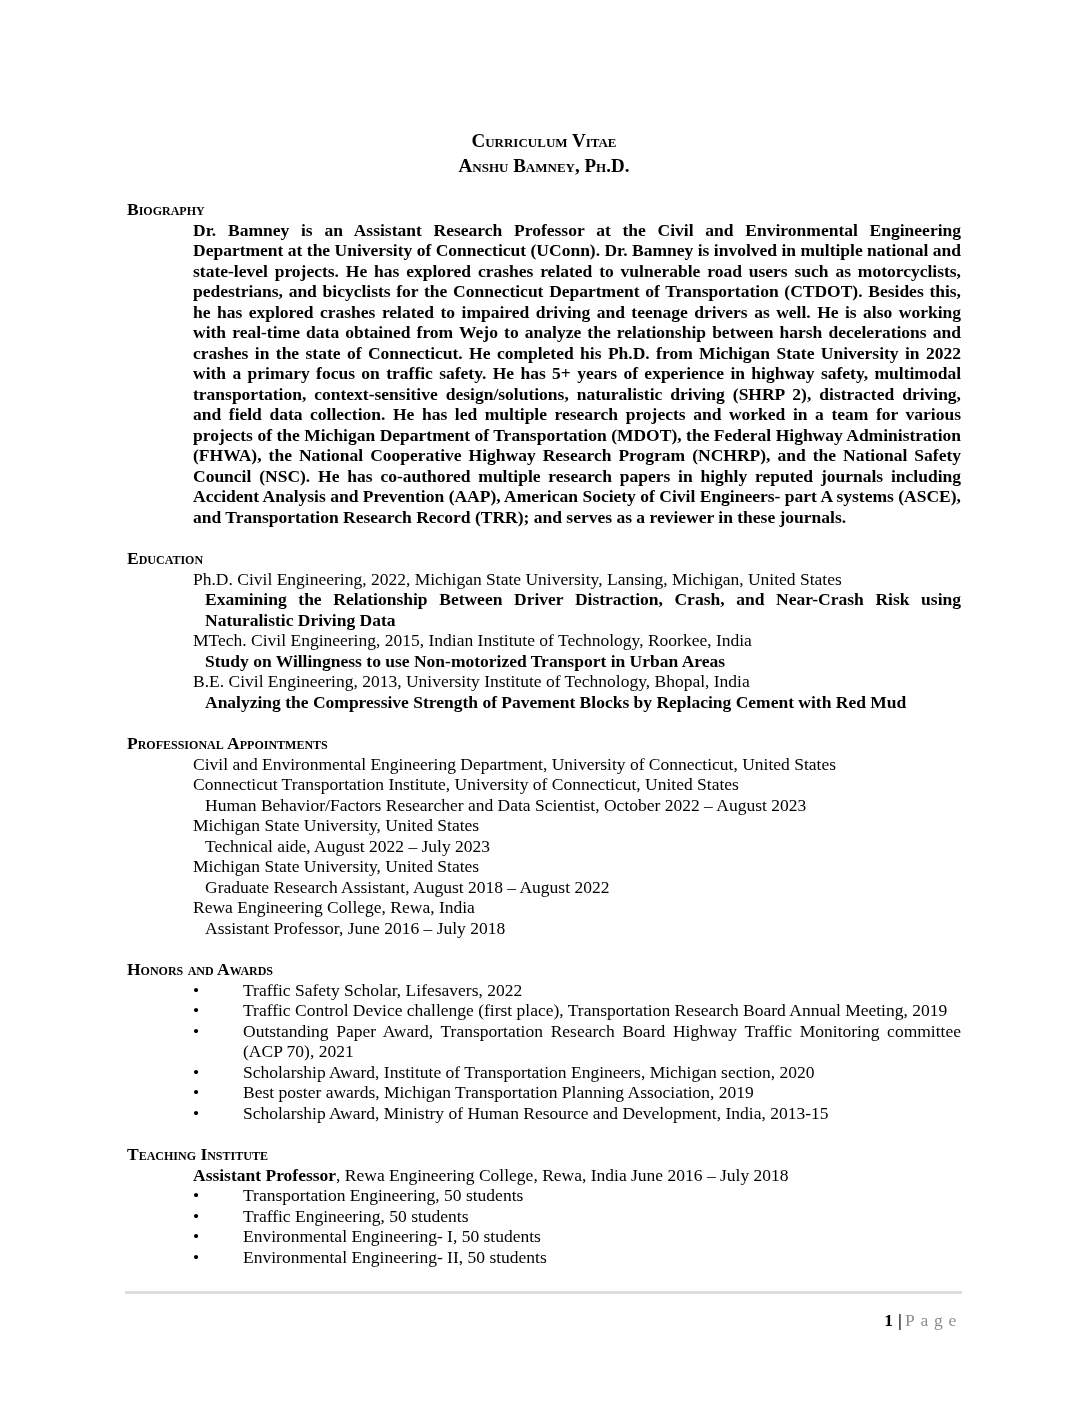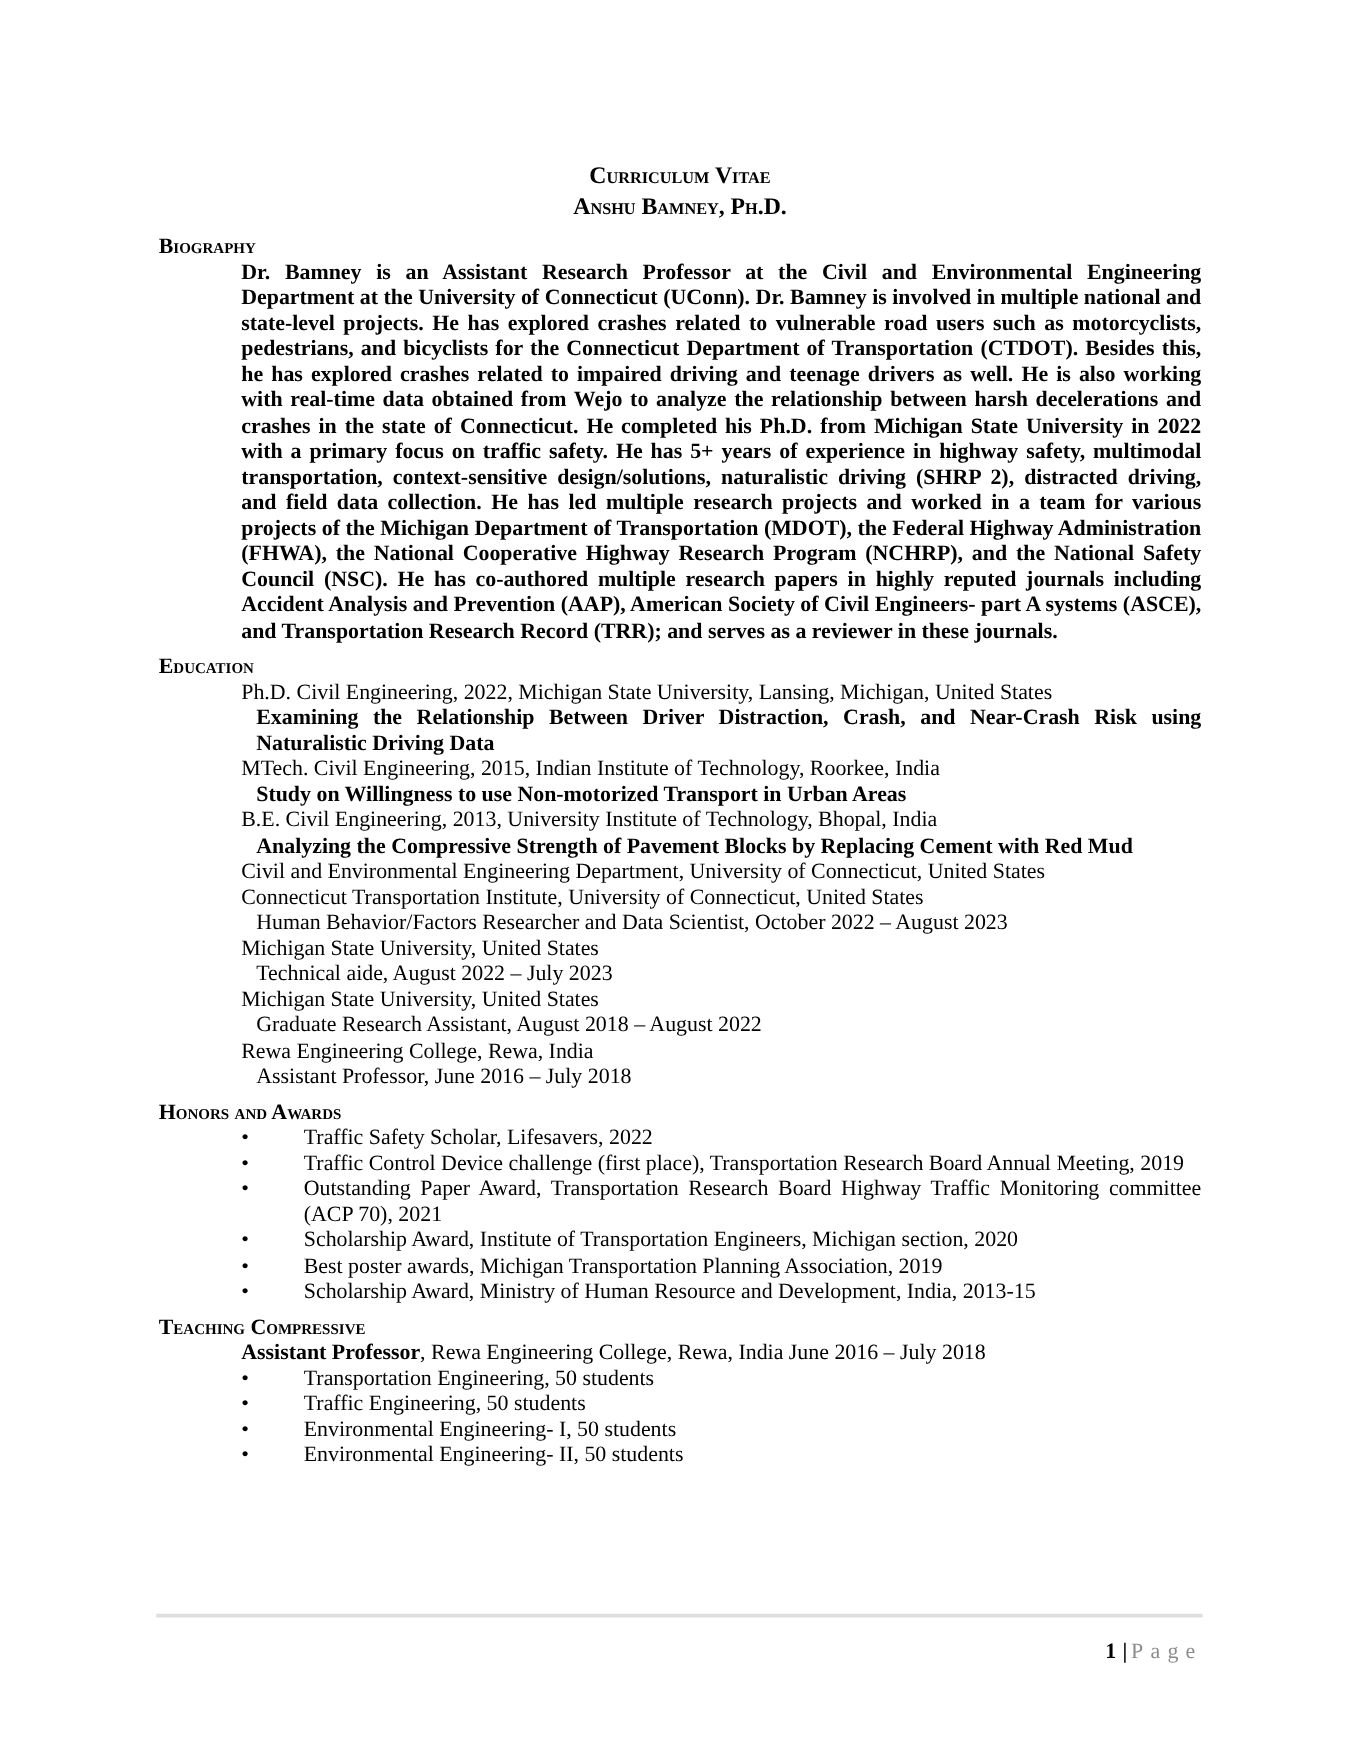--- a/index.html
+++ b/index.html
@@ -27,21 +27,21 @@
     font-weight: bold;
     font-variant: small-caps;
     font-size: 19px;
     line-height: 25px;
   }
   h2.sec-heading {
     font-size: 17.5px;
     font-weight: bold;
     font-variant: small-caps;
     line-height: 20.5px;
-    margin: 8px 0 0 0;
+    margin: 21px 0 0 0;
   }
   .body-text {
     font-size: 17.5px;
     line-height: 20.5px;
   }
   .ind1 { margin-left: 66px; }
   .ind2 { margin-left: 78px; }
   .just { text-align: justify; font-weight: bold; }
   .bullet-row {
     display: flex;
@@ -97,20 +97,21 @@
     <h2 class="sec-heading">Education</h2>
     <div class="body-text">
       <div class="ind1">Ph.D. Civil Engineering, 2022, Michigan State University, Lansing, Michigan, United States</div>
       <div class="ind2 just">Examining the Relationship Between Driver Distraction, Crash, and Near-Crash Risk using Naturalistic Driving Data</div>
       <div class="ind1">MTech. Civil Engineering, 2015, Indian Institute of Technology, Roorkee, India</div>
       <div class="ind2 just">Study on Willingness to use Non-motorized Transport in Urban Areas</div>
       <div class="ind1">B.E. Civil Engineering, 2013, University Institute of Technology, Bhopal, India</div>
       <div class="ind2 just">Analyzing the Compressive Strength of Pavement Blocks by Replacing Cement with Red Mud</div>
     </div>
 
+    <h2 class="sec-heading">Professional Appointments</h2>
     <div class="body-text">
       <div class="ind1">Civil and Environmental Engineering Department, University of Connecticut, United States</div>
       <div class="ind1">Connecticut Transportation Institute, University of Connecticut, United States</div>
       <div class="ind2">Human Behavior/Factors Researcher and Data Scientist, October 2022 – August 2023</div>
       <div class="ind1">Michigan State University, United States</div>
       <div class="ind2">Technical aide, August 2022 – July 2023</div>
       <div class="ind1">Michigan State University, United States</div>
       <div class="ind2">Graduate Research Assistant, August 2018 – August 2022</div>
       <div class="ind1">Rewa Engineering College, Rewa, India</div>
       <div class="ind2">Assistant Professor, June 2016 – July 2018</div>
@@ -137,21 +138,21 @@
       <div class="bullet-row">
         <span class="bullet-glyph">•</span>
         <span class="bullet-text">Best poster awards, Michigan Transportation Planning Association, 2019</span>
       </div>
       <div class="bullet-row">
         <span class="bullet-glyph">•</span>
         <span class="bullet-text">Scholarship Award, Ministry of Human Resource and Development, India, 2013-15</span>
       </div>
     </div>
 
-    <h2 class="sec-heading">Teaching Compressive</h2>
+    <h2 class="sec-heading">Teaching Institute</h2>
     <div class="body-text">
       <div class="ind1"><span class="bold">Assistant Professor</span><span>, Rewa Engineering College, Rewa, India June 2016 – July 2018</span></div>
       <div class="bullet-row">
         <span class="bullet-glyph">•</span>
         <span class="bullet-text">Transportation Engineering, 50 students</span>
       </div>
       <div class="bullet-row">
         <span class="bullet-glyph">•</span>
         <span class="bullet-text">Traffic Engineering, 50 students</span>
       </div>

